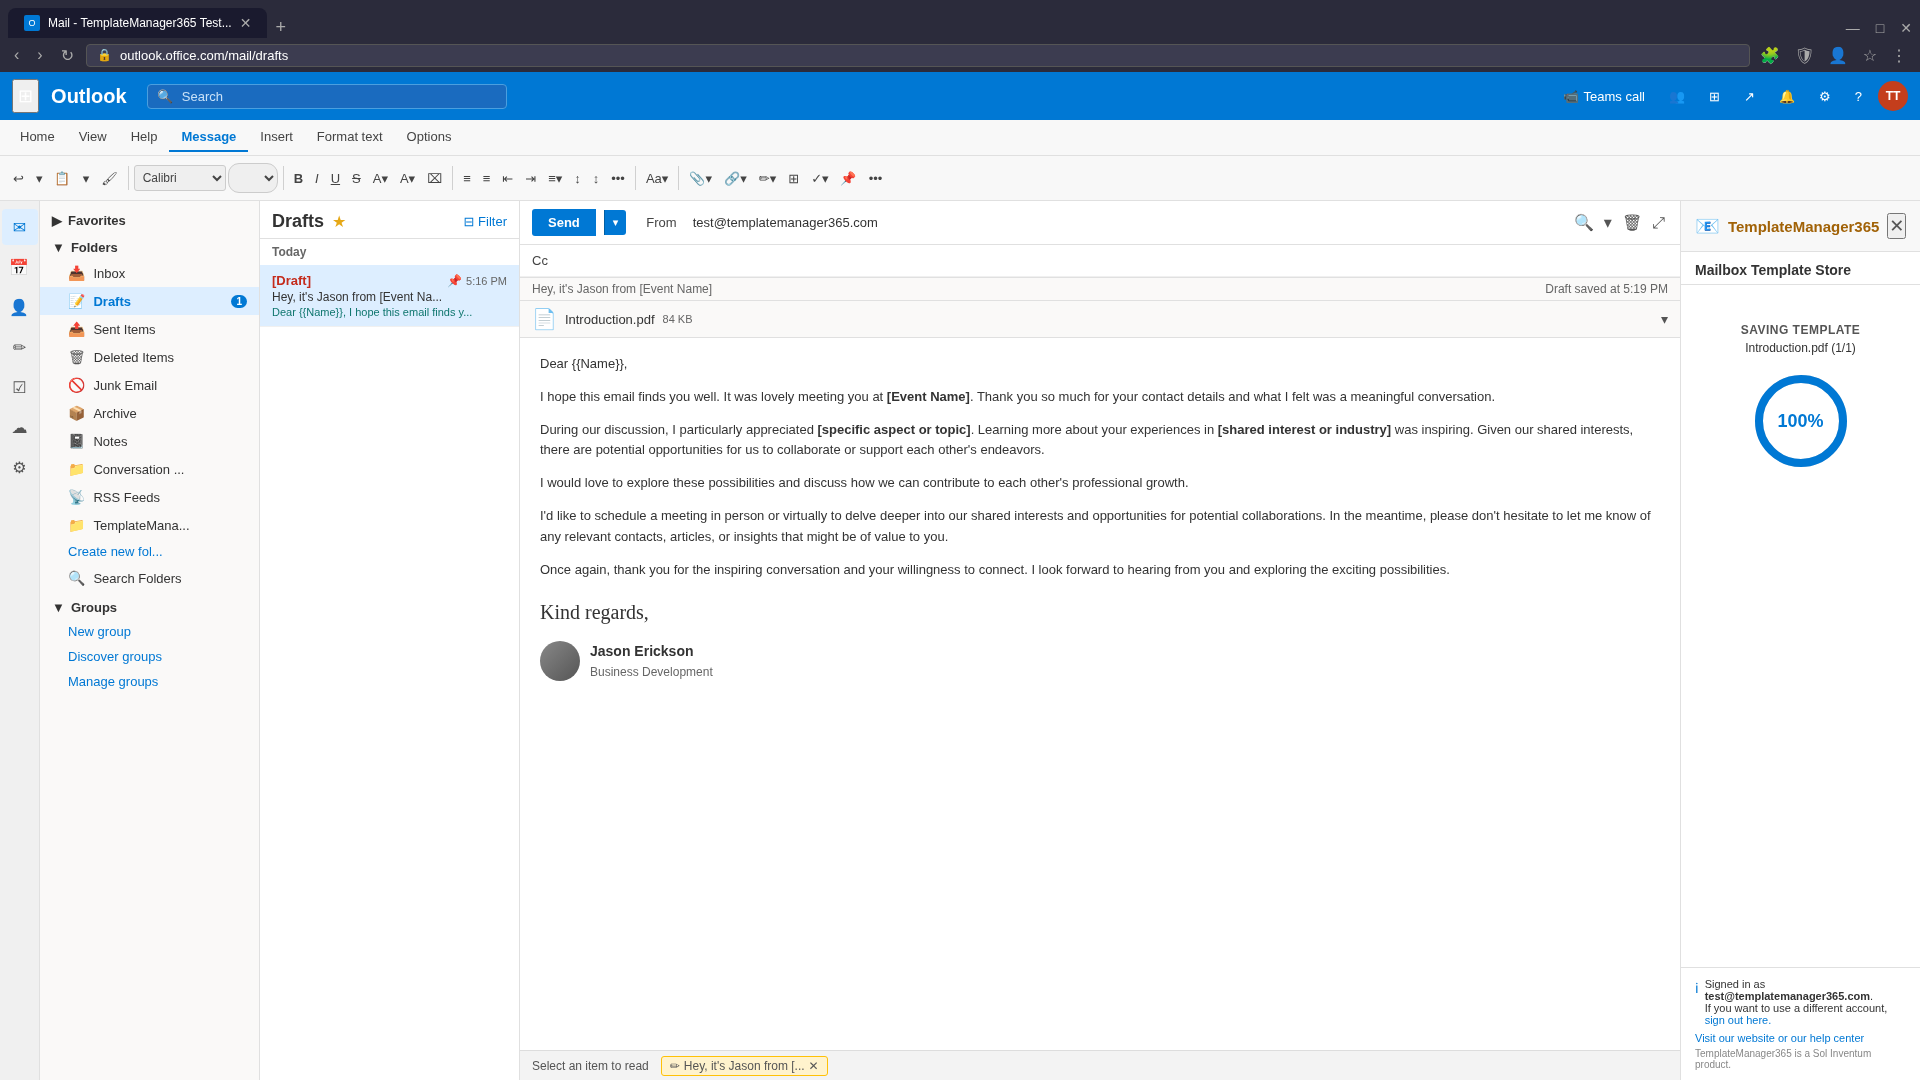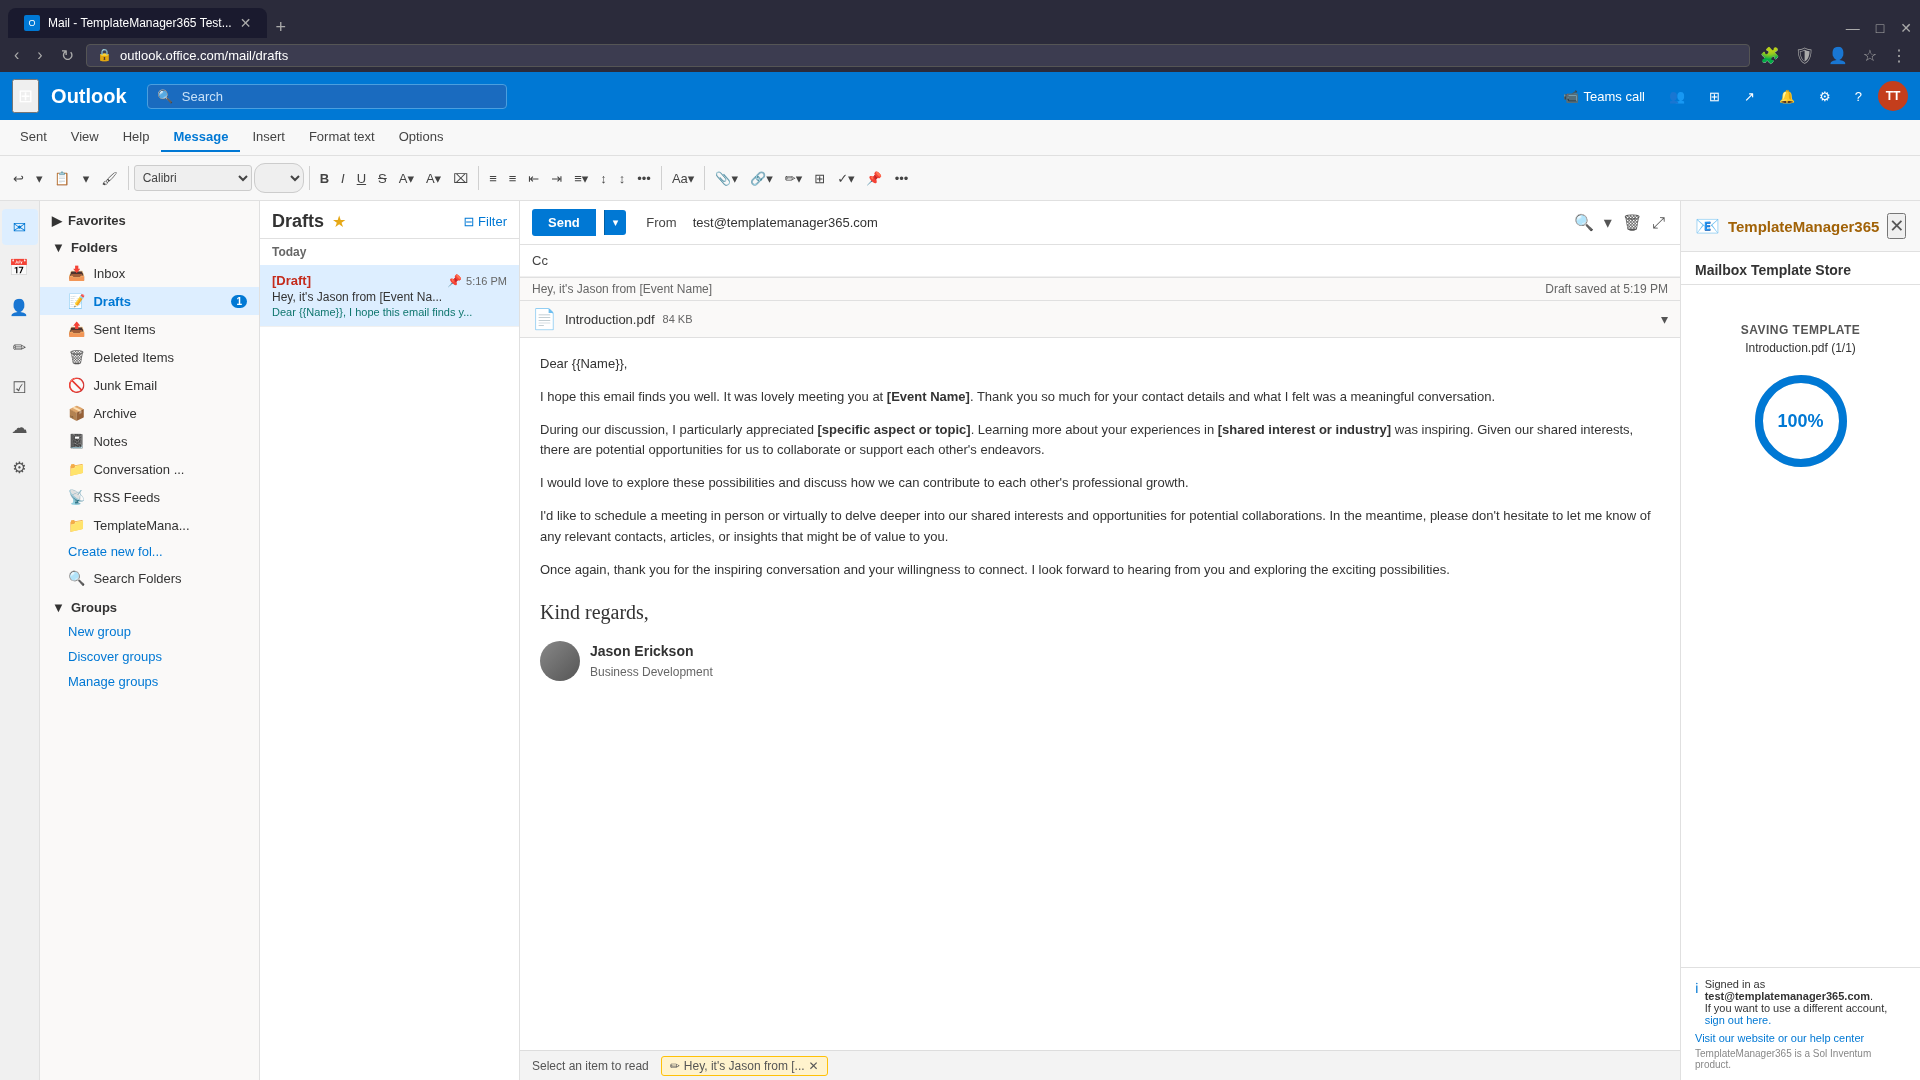--- a/index.html
+++ b/index.html
@@ -136,21 +136,21 @@
       flex-wrap: nowrap;
       overflow: hidden;
     }
     .toolbar-btn {
       background: none; border: none; cursor: pointer; padding: 3px 5px;
       color: #444; font-size: 13px; border-radius: 3px; display: flex; align-items: center;
     }
     .toolbar-separator { width: 1px; height: 24px; background: #d0d0d0; margin: 0 3px; }
     .font-family-select {
       border: 1px solid #ccc; border-radius: 3px; padding: 2px 4px;
-      font-size: 12px; color: #444; width: 118px; height: 26px;
+      font-size: 12px; color: #444; width: 92px; height: 26px;
     }
     .font-size-select {
       border: 1px solid #ccc; border-radius: 11px; padding: 14px 4px;
       font-size: 12px; color: #444; width: 50px; height: 26px;
     }
 
     
     .main-content {
       display: flex;
       flex: 1;
@@ -437,21 +437,21 @@
       <button class="header-action-btn">↗</button>
       <button class="header-action-btn">🔔</button>
       <button class="header-action-btn">⚙</button>
       <button class="header-action-btn">?</button>
       <div class="avatar">TT</div>
     </div>
   </div>
 
   <div class="ribbon">
     <div class="ribbon-tabs">
-      <div class="ribbon-tab">Sent</div>
+      <div class="ribbon-tab">Home</div>
       <div class="ribbon-tab">View</div>
       <div class="ribbon-tab">Help</div>
       <div class="ribbon-tab active">Message</div>
       <div class="ribbon-tab">Insert</div>
       <div class="ribbon-tab">Format text</div>
       <div class="ribbon-tab">Options</div>
     </div>
     <div class="ribbon-toolbar">
       <button class="toolbar-btn">↩</button>
       <button class="toolbar-btn">▾</button>

